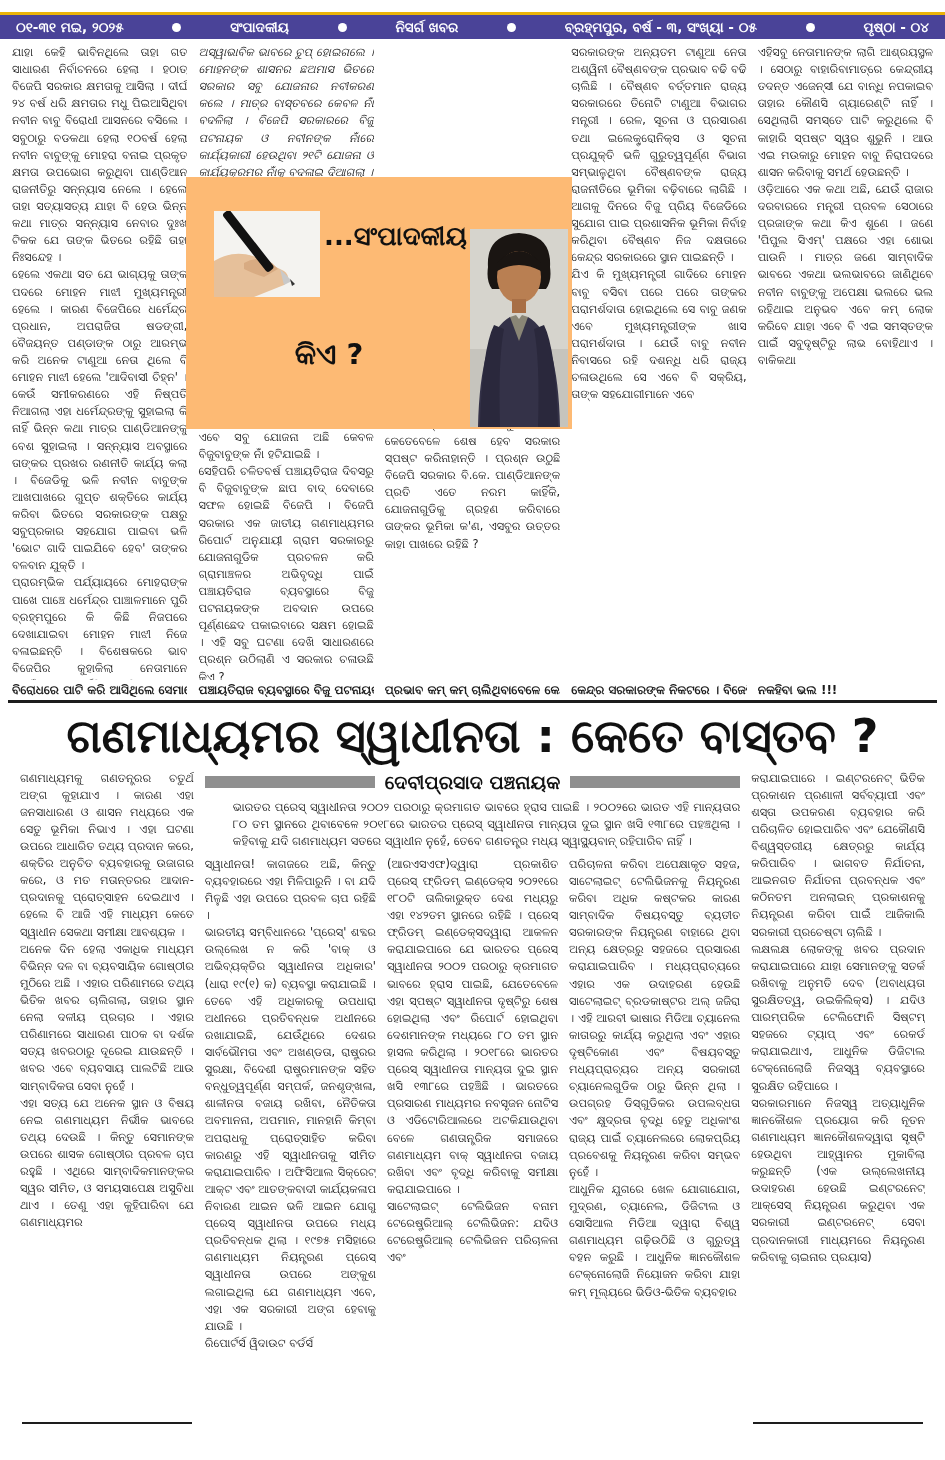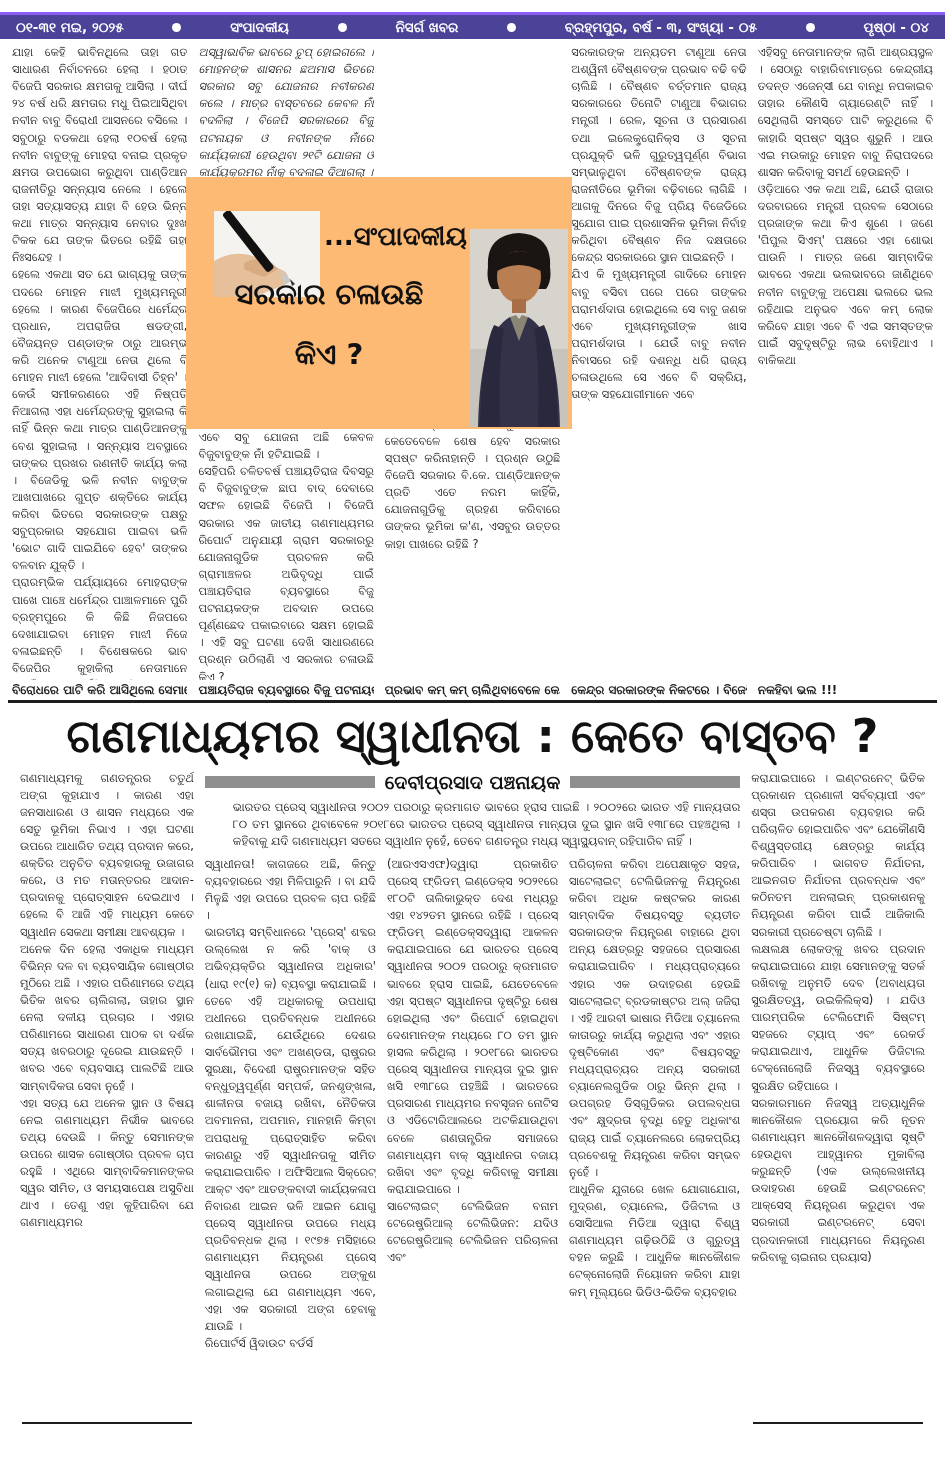--- a/index.html
+++ b/index.html
@@ -1,19 +1,19 @@
 <!DOCTYPE html>
 <html><head>
 <meta charset="utf-8">
 <style>
   html,body{margin:0;padding:0;background:#ffffff;}
   body{width:945px;height:1460px;overflow:hidden;font-family:"DejaVu Sans",sans-serif;color:#1c1c1c;position:relative;}
 
   
-  .topbar{margin-top:12px;height:27px;background:#4a4398;border-top:3px solid #8b5cf6;display:flex;align-items:center;justify-content:space-between;padding:0 16px;box-sizing:border-box;}
+  .topbar{margin-top:12px;height:27px;background:#4a4398;border-top:3px solid #eab308;display:flex;align-items:center;justify-content:space-between;padding:0 16px;box-sizing:border-box;}
   .topbar .mh-item{color:#ffffff;font-size:13.5px;font-weight:bold;white-space:nowrap;}
   .dot{width:9px;height:9px;border-radius:50%;background:#ffffff;flex:0 0 auto;}
 
   
   .section-top{position:relative;display:flex;gap:11px;padding:5px 12px 0;height:658px;box-sizing:border-box;}
   .tcol{flex:1;display:flex;flex-direction:column;overflow:hidden;min-width:0;}
   .body-text{font-size:11.4px;line-height:1.5;text-align:justify;white-space:pre-line;overflow:hidden;}
   .grow{flex:1;}
   .frag-top{height:133px;overflow:hidden;font-style:italic;}
   .frag-gap{height:252px;flex:0 0 auto;}
@@ -96,21 +96,20 @@
   <div class="ed-box">
     <svg class="hand-img" viewBox="0 0 106 86">
       <rect x="0" y="0" width="106" height="86" fill="#f4f3f0"></rect>
       <path d="M0 50 Q20 38 42 46 L70 60 Q78 66 70 74 L40 86 L0 86 Z" fill="#e6c09a"></path>
       <path d="M30 52 Q44 44 58 52 L64 58 L50 66 Q38 62 30 58 Z" fill="#d8ab82"></path>
       <rect x="28" y="-6" width="9" height="74" rx="3" transform="rotate(-38 32 28)" fill="#111111"></rect>
       <path d="M66 58 L78 70 L70 74 Z" fill="#c9c9c9"></path>
       <path d="M76 68 L81 73 L78 75 Z" fill="#333333"></path>
     </svg>
     <div class="ed-kicker">...ସଂପାଦକୀୟ</div>
-    <div class="ed-line1">ସରକାର ଚଳାଉଛି</div>
     <div class="ed-line2">କିଏ ?</div>
     <svg class="portrait-img" viewBox="0 0 98 198">
       <rect x="0" y="0" width="98" height="198" fill="#d6d4cd"></rect>
       <rect x="0" y="120" width="98" height="78" fill="#c6c4bd"></rect>
       <path d="M18 38 Q16 6 49 4 Q82 6 80 38 Q82 52 76 60 L22 60 Q16 52 18 38 Z" fill="#1a1512"></path>
       <ellipse cx="49" cy="48" rx="22" ry="26" fill="#b97f52"></ellipse>
       <path d="M27 42 Q49 30 71 42 L71 34 Q60 22 49 22 Q38 22 27 34 Z" fill="#1a1512"></path>
       <rect x="42" y="70" width="14" height="14" fill="#a86f46"></rect>
       <path d="M8 198 Q10 104 40 88 L49 92 L58 88 Q88 104 90 198 Z" fill="#343248"></path>
       <path d="M40 88 L49 112 L58 88 L52 86 L49 90 L46 86 Z" fill="#8a8676"></path>

